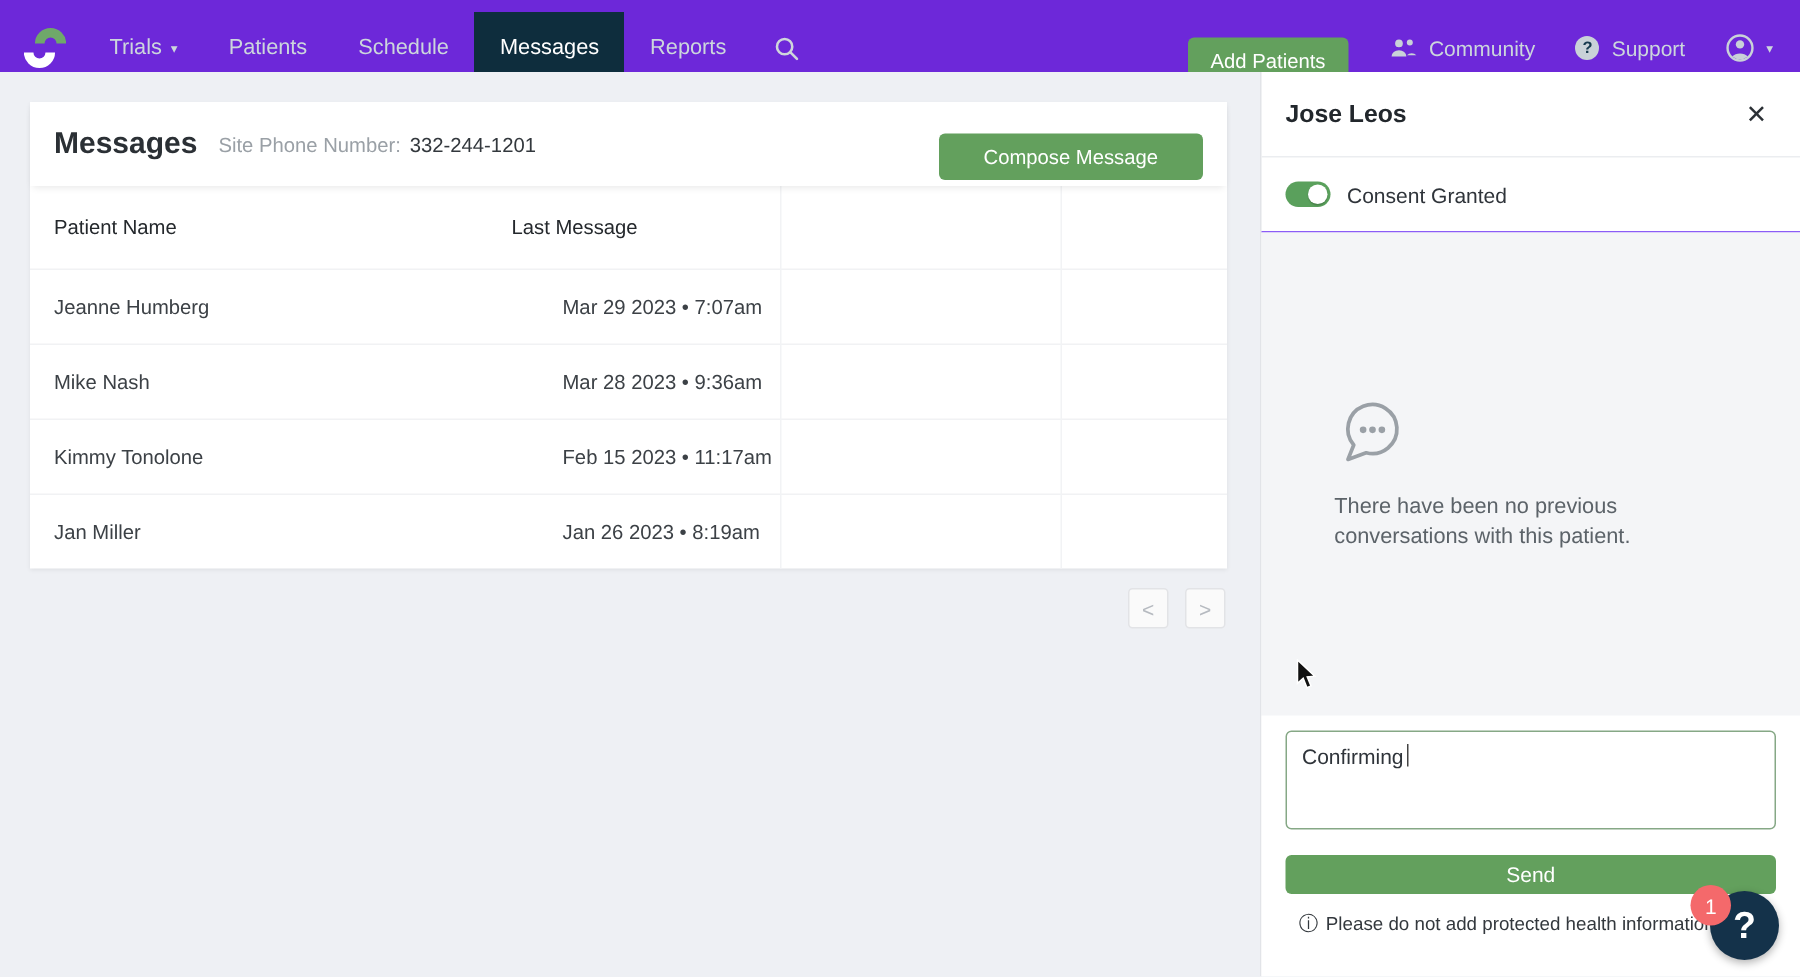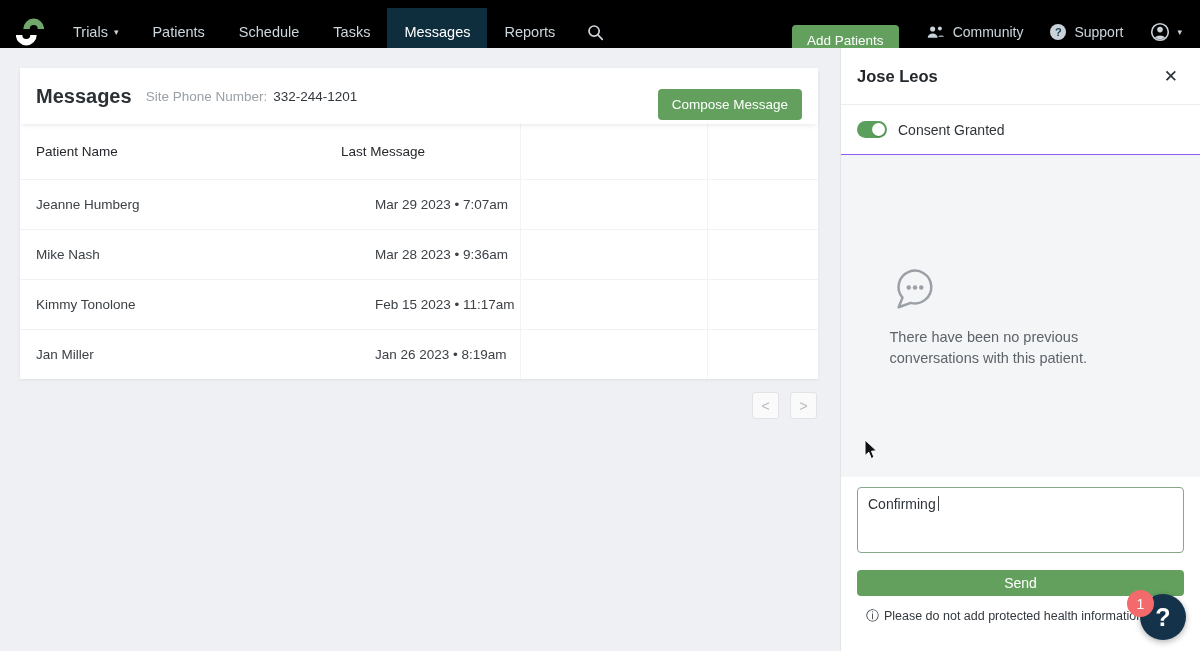--- a/index.html
+++ b/index.html
@@ -2,41 +2,41 @@
 <html><head>
 <meta charset="utf-8">
 <style>
   * { box-sizing: border-box; }
   html,body { margin:0; padding:0; }
   body {
     width:1200px; height:651px; overflow:hidden; position:relative;
     background:#eef0f4; font-family:"Liberation Sans", sans-serif;
   }
   
-  .navbar { height:64px; background:#000000; display:flex; align-items:center; color:#ccd6dc;justify-content:flex-end; }
+  .navbar { height:64px; background:#6d28d9; display:flex; align-items:center; color:#ccd6dc;justify-content:flex-end; }
   .logo { margin:0 12px 0 16px; display:flex; align-items:center; cursor:pointer; }
   .nav-items { display:flex; align-items:stretch; height:48px; }
   .nav-item { display:flex; align-items:center; gap:6px; padding:0 17px; font-size:14.5px; color:#ccd6dc; cursor:pointer; }
   .nav-item.active { background:#0e2d3d; color:#fff; }
   .caret { font-size:9px; color:#ccd6dc; line-height:1; }
   .nav-search { display:flex; align-items:center; padding:0 15px; cursor:pointer; }
   .nav-right { margin-left:auto; display:flex; align-items:center; gap:27px; margin-right:18px; font-size:14px; }
   .btn-green { background:#63a05d; color:#fff; border:none; border-radius:4px; cursor:pointer; font-family:"Liberation Sans", sans-serif;margin-top:16px; }
   .add-patients { padding:8px 15px; font-size:13.5px; }
   .nav-link { display:flex; align-items:center; gap:8px; cursor:pointer; color:#ccd6dc; }
   .circle-q { width:16px; height:16px; border-radius:50%; background:#c9d2d8; color:#163a4e; font-size:11px; font-weight:bold; display:flex; align-items:center; justify-content:center; }
   .nav-account { display:flex; align-items:center; gap:7px; cursor:pointer; }
   
   .main-area { position:absolute; top:48px; left:0; width:840px; bottom:0; background:#eef0f4; }
   .card { position:absolute; left:20px; top:20px; width:798px; background:#fff; box-shadow:0 1px 3px rgba(0,0,0,.07); }
   .card-header { height:56px; display:flex; align-items:center; padding:0 16px; box-shadow:0 3px 5px -2px rgba(0,0,0,.10); position:relative; z-index:2; background:#fff; }
   .page-title { font-size:20px; font-weight:bold; color:#2b3035; margin:0; }
   .phone-label { color:#9aa0a6; font-size:13.5px; margin-left:14px; }
   .phone-number { color:#33383d; font-size:13.5px; margin-left:6px; }
-  .compose { margin-left:auto; padding:8px 14px; font-size:13.5px;text-align:right; }
+  .compose { margin-left:auto; padding:8px 30px; font-size:13.5px;text-align:right; }
   .table { position:relative; }
   .table::before, .table::after { content:""; position:absolute; top:0; bottom:0; width:1px; background:#f2f3f5; }
   .table::before { left:500px; } .table::after { left:687px; }
   .t-head { display:flex; height:55px; align-items:center; font-size:13.5px; color:#24282c; }
   .t-row { display:flex; height:50px; align-items:center; border-top:1px solid #f1f2f4; font-size:13.5px; color:#3c4146; cursor:pointer;gap:34px; }
   .col.name { width:321px; padding-left:16px; }
   .col.msg { flex:1; }
   .pagination { position:absolute; top:344px; left:752px; display:flex; gap:11px; }
   .page-btn { width:27px; height:27px; background:#fafafa; border:1px solid #e2e3e6; border-radius:3px; color:#b6bac0; font-size:14px; display:flex; align-items:center; justify-content:center; cursor:pointer; font-family:"Liberation Sans", sans-serif; }
   
@@ -75,23 +75,20 @@
   <nav class="nav-items">
     <div class="nav-item">
       <span>Trials</span>
       <span class="caret">▾</span>
     </div>
     <div class="nav-item">
       <span>Patients</span>
     </div>
     <div class="nav-item">
       <span>Schedule</span>
-    </div>
-    <div class="nav-item">
-      <span>Tasks</span>
     </div>
     <div class="nav-item active">
       <span>Messages</span>
     </div>
     <div class="nav-item">
       <span>Reports</span>
     </div>
     <div class="nav-search">
       <svg width="17" height="17" viewBox="0 0 18 18">
         <circle cx="7.5" cy="7.5" r="5.4" fill="none" stroke="#cfd6db" stroke-width="1.8"></circle>

